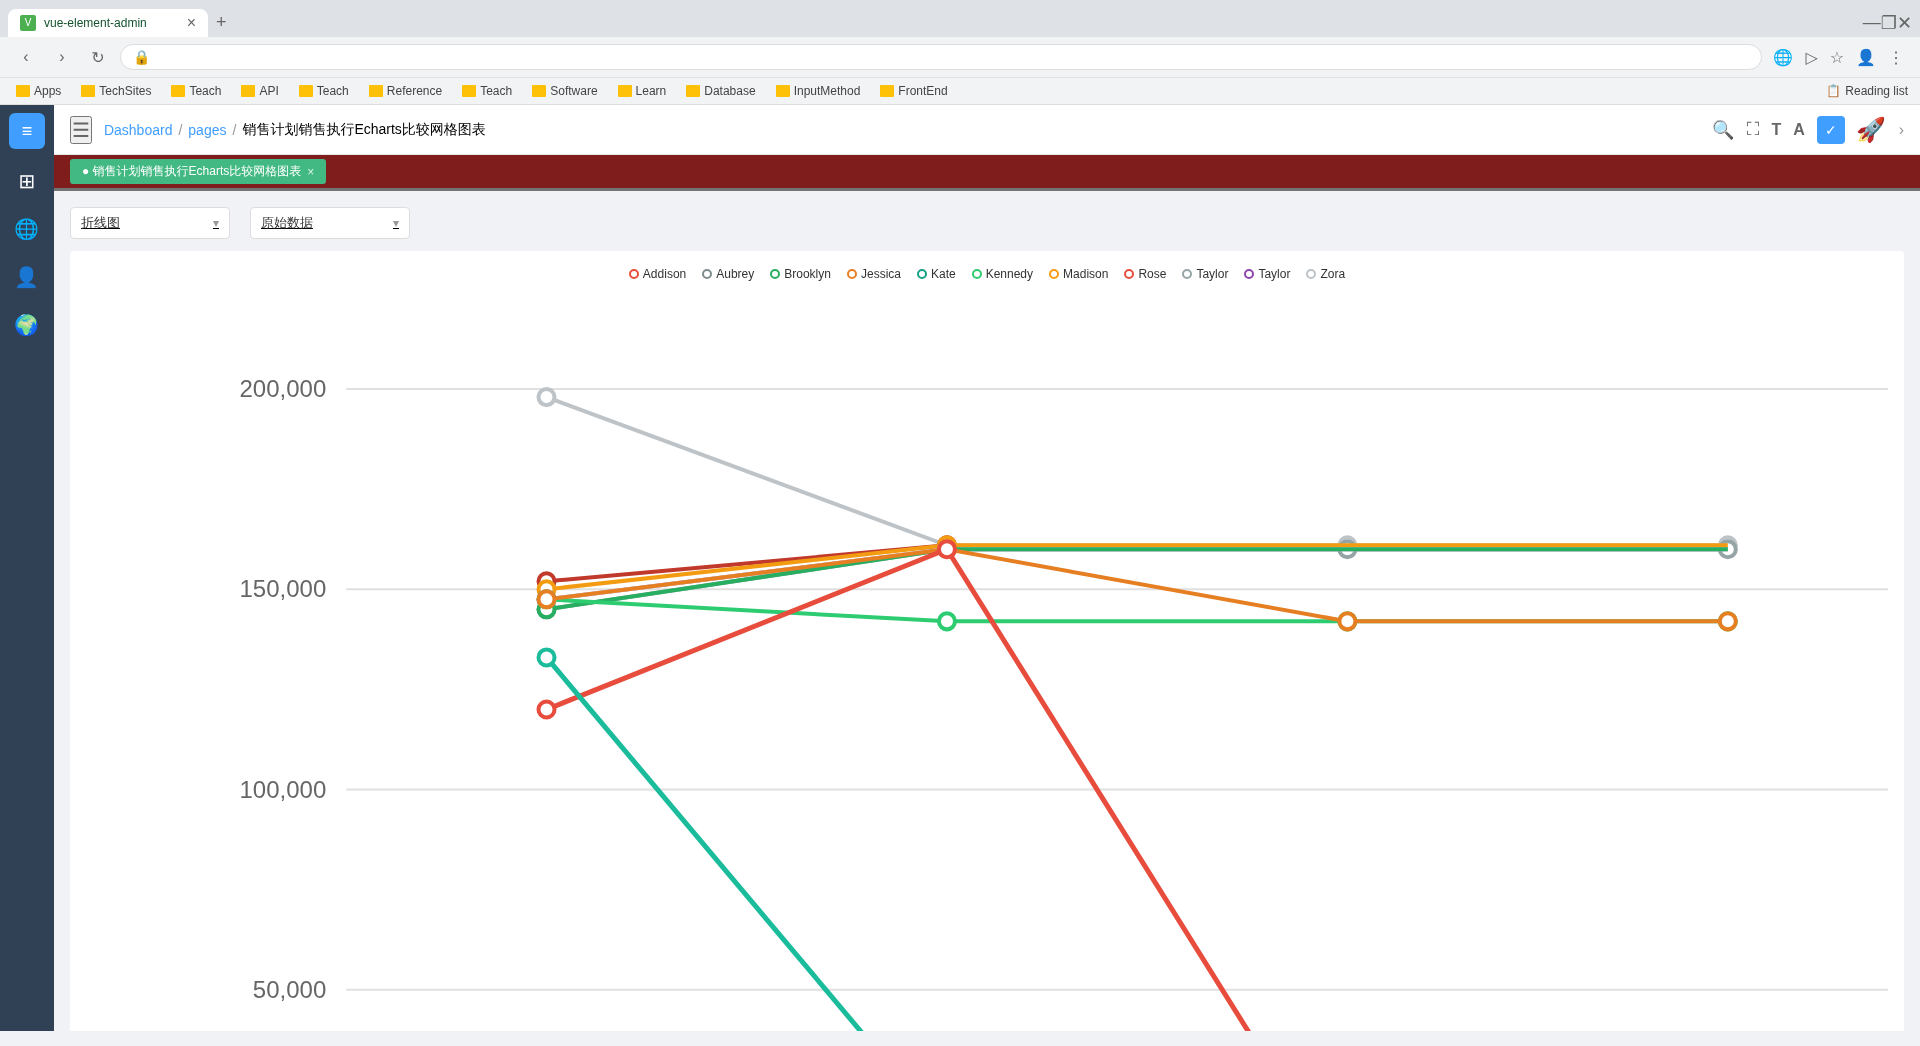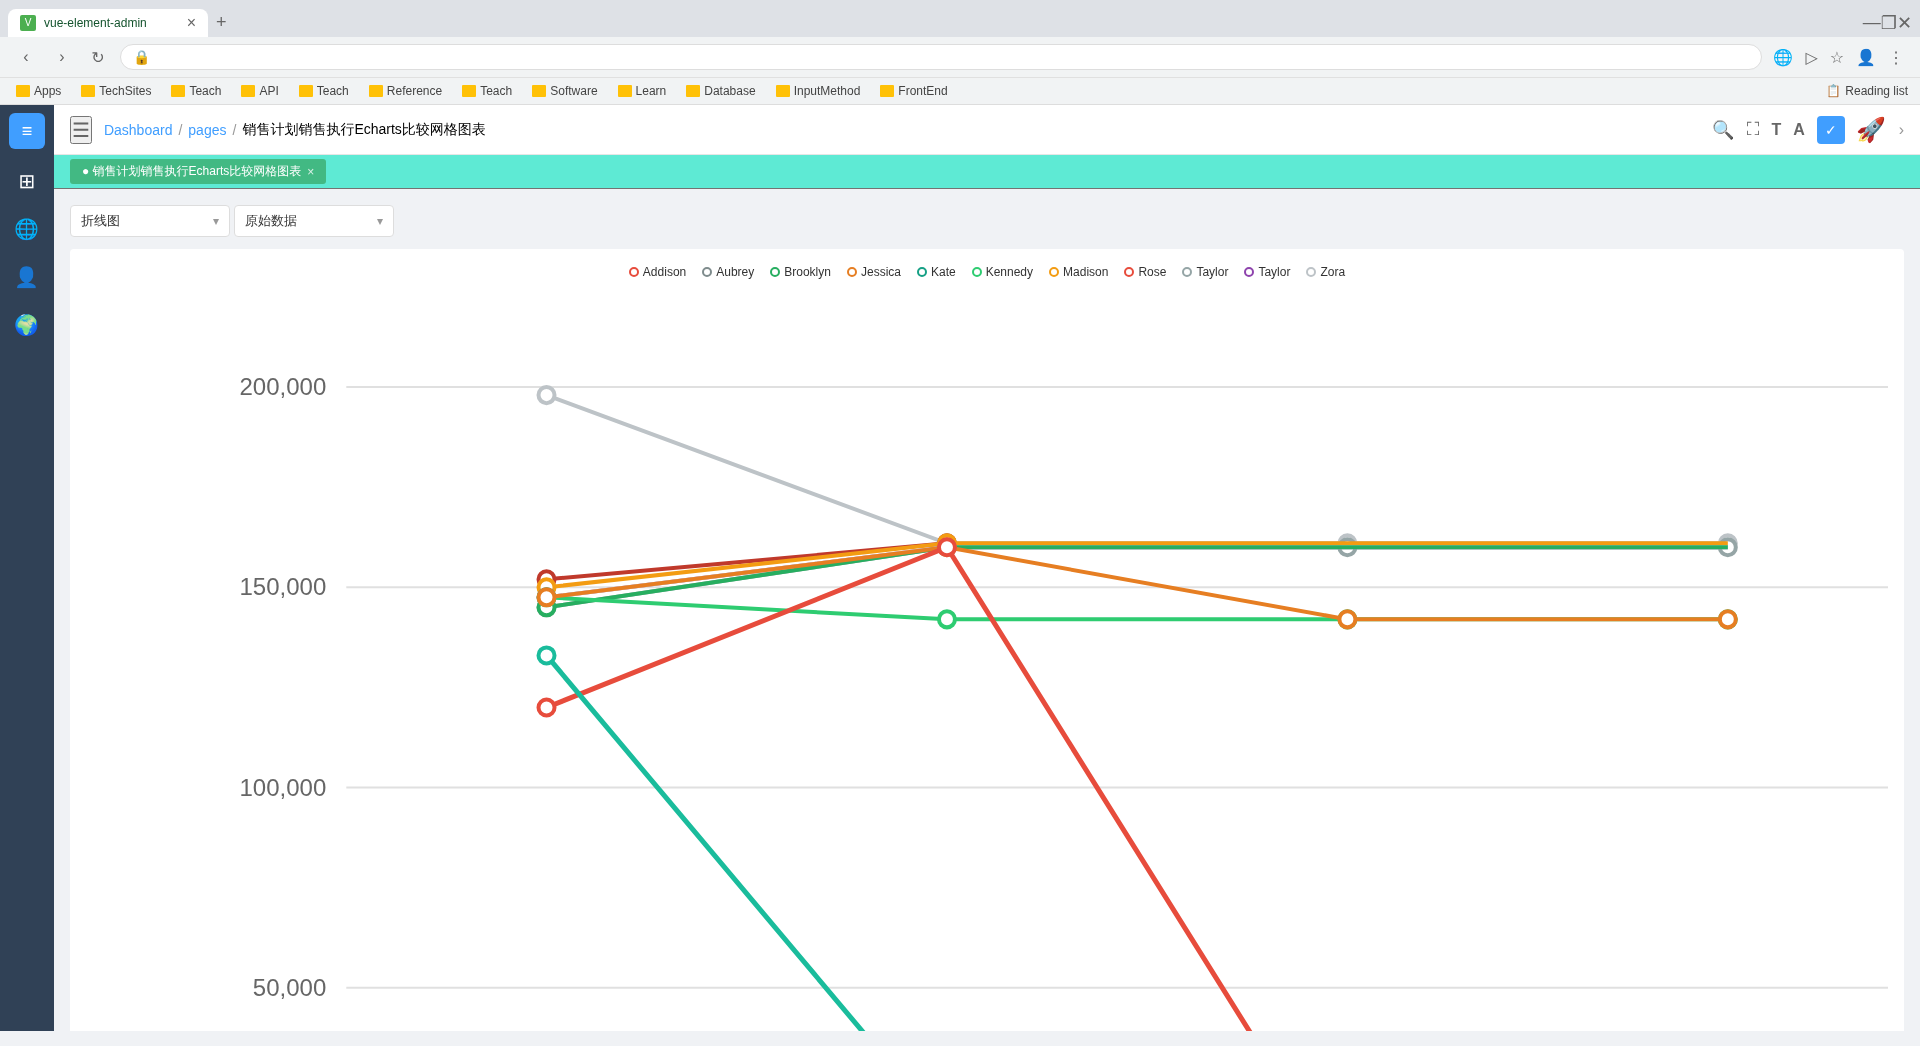--- a/index.html
+++ b/index.html
@@ -47,29 +47,29 @@
     .hamburger { font-size: 20px; cursor: pointer; color: #666; }
     .breadcrumb { display: flex; align-items: center; gap: 6px; font-size: 14px; color: #666; }
     .breadcrumb-sep { color: #999; }
     .breadcrumb-link { color: #409EFF; cursor: pointer; }
     .breadcrumb-current { color: #000000; }
     .header-actions { margin-left: auto; display: flex; align-items: center; gap: 12px; }
     .header-btn { background: none; border: none; font-size: 18px; color: #666; cursor: pointer; }
     .rocket-icon { font-size: 24px; cursor: pointer; }
 
     
-    .page-tabs { display: flex; padding: 4px 16px; background: #5eead4; border-bottom: 1px solid #737373; }
+    .page-tabs { display: flex; padding: 4px 16px; background: #7f1d1d; border-bottom: 3px solid #737373; }
     .page-tab { display: flex; align-items: center; gap: 6px; padding: 4px 12px; background: #42b983; color: white; border-radius: 3px; font-size: 12px; }
     .page-tab-close { cursor: pointer; opacity: 0.8; }
 
     
     .content-area { flex: 1; padding: 16px; overflow: auto; }
 
     
-    .controls-row { display: flex; gap: 4px; margin-bottom: 12px; }
+    .controls-row { display: flex; gap: 20px; margin-bottom: 12px; text-decoration: underline; }
     .select-control { display: flex; align-items: center; border: 1px solid #ddd; border-radius: 4px; padding: 6px 10px; background: white; min-width: 160px; cursor: pointer; font-size: 13px; color: #333; }
     .select-arrow { margin-left: auto; color: #999; font-size: 12px; }
 
     
     .chart-container { background: white; border-radius: 4px; padding: 16px; flex: 1; }
 
     
     .chart-legend { display: flex; align-items: flex-start; gap: 16px; margin-bottom: 8px; flex-wrap: wrap; justify-content: center; }
     .legend-item { display: flex; align-items: center; gap: 4px; font-size: 12px; color: #333; cursor: pointer; }
     .legend-dot { width: 10px; height: 10px; border-radius: 50%; border: 2px solid; background: white; }

